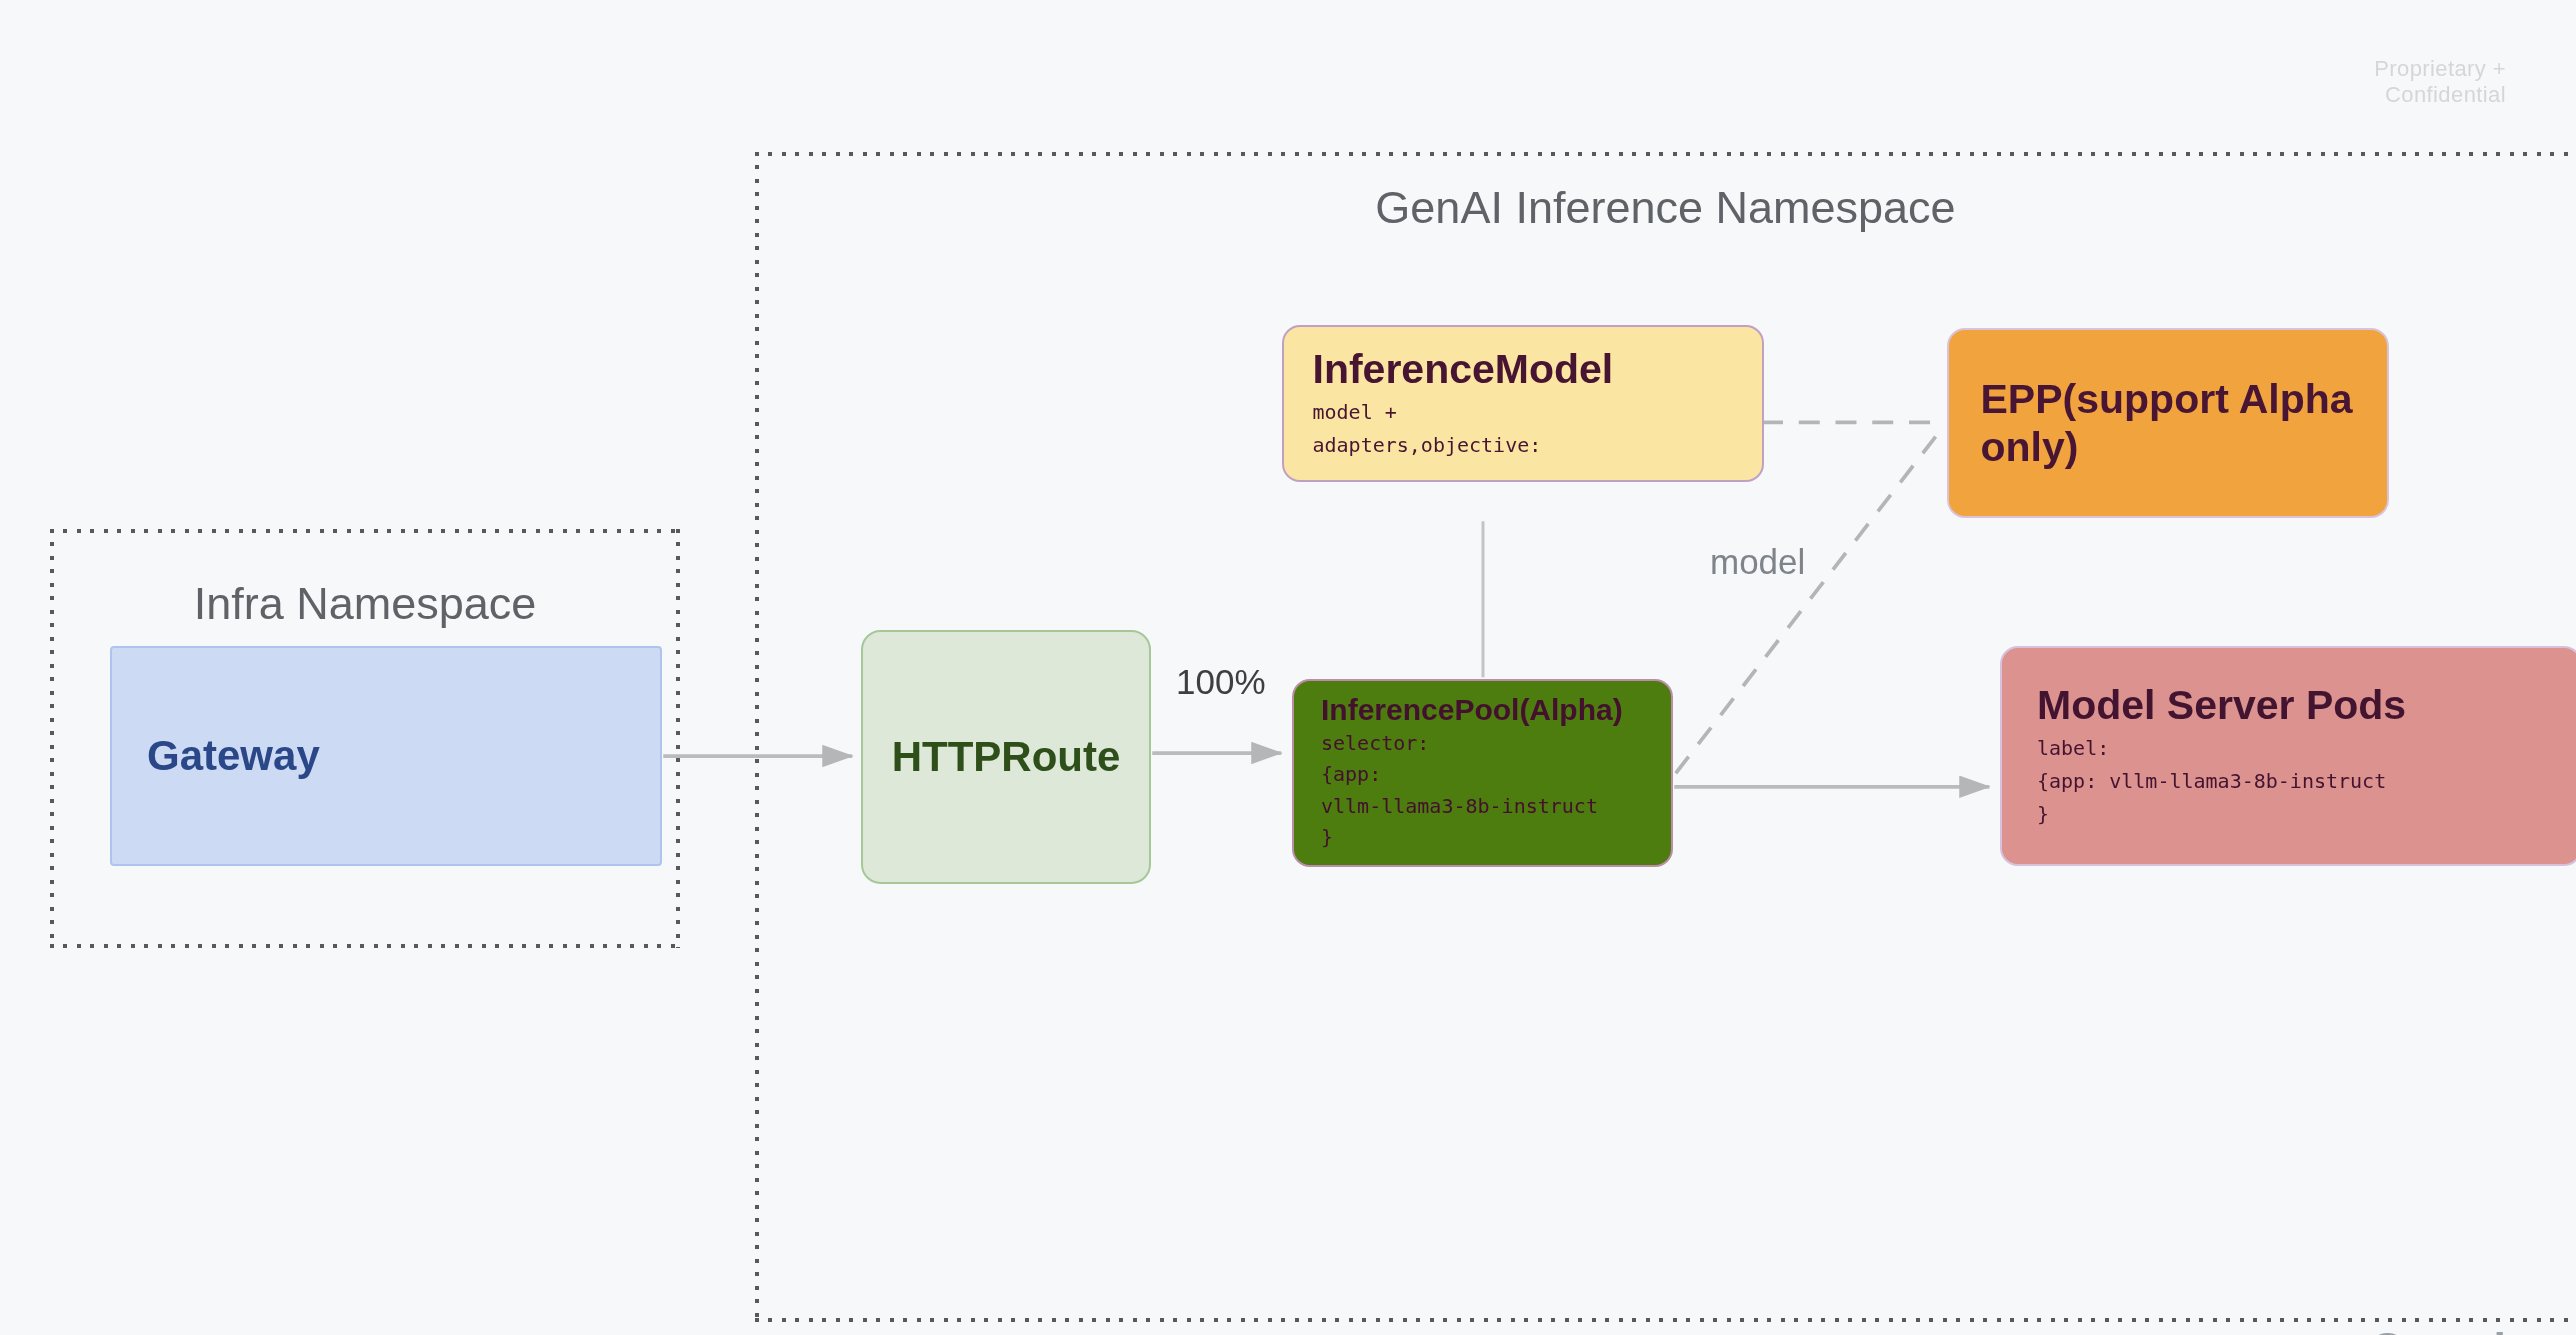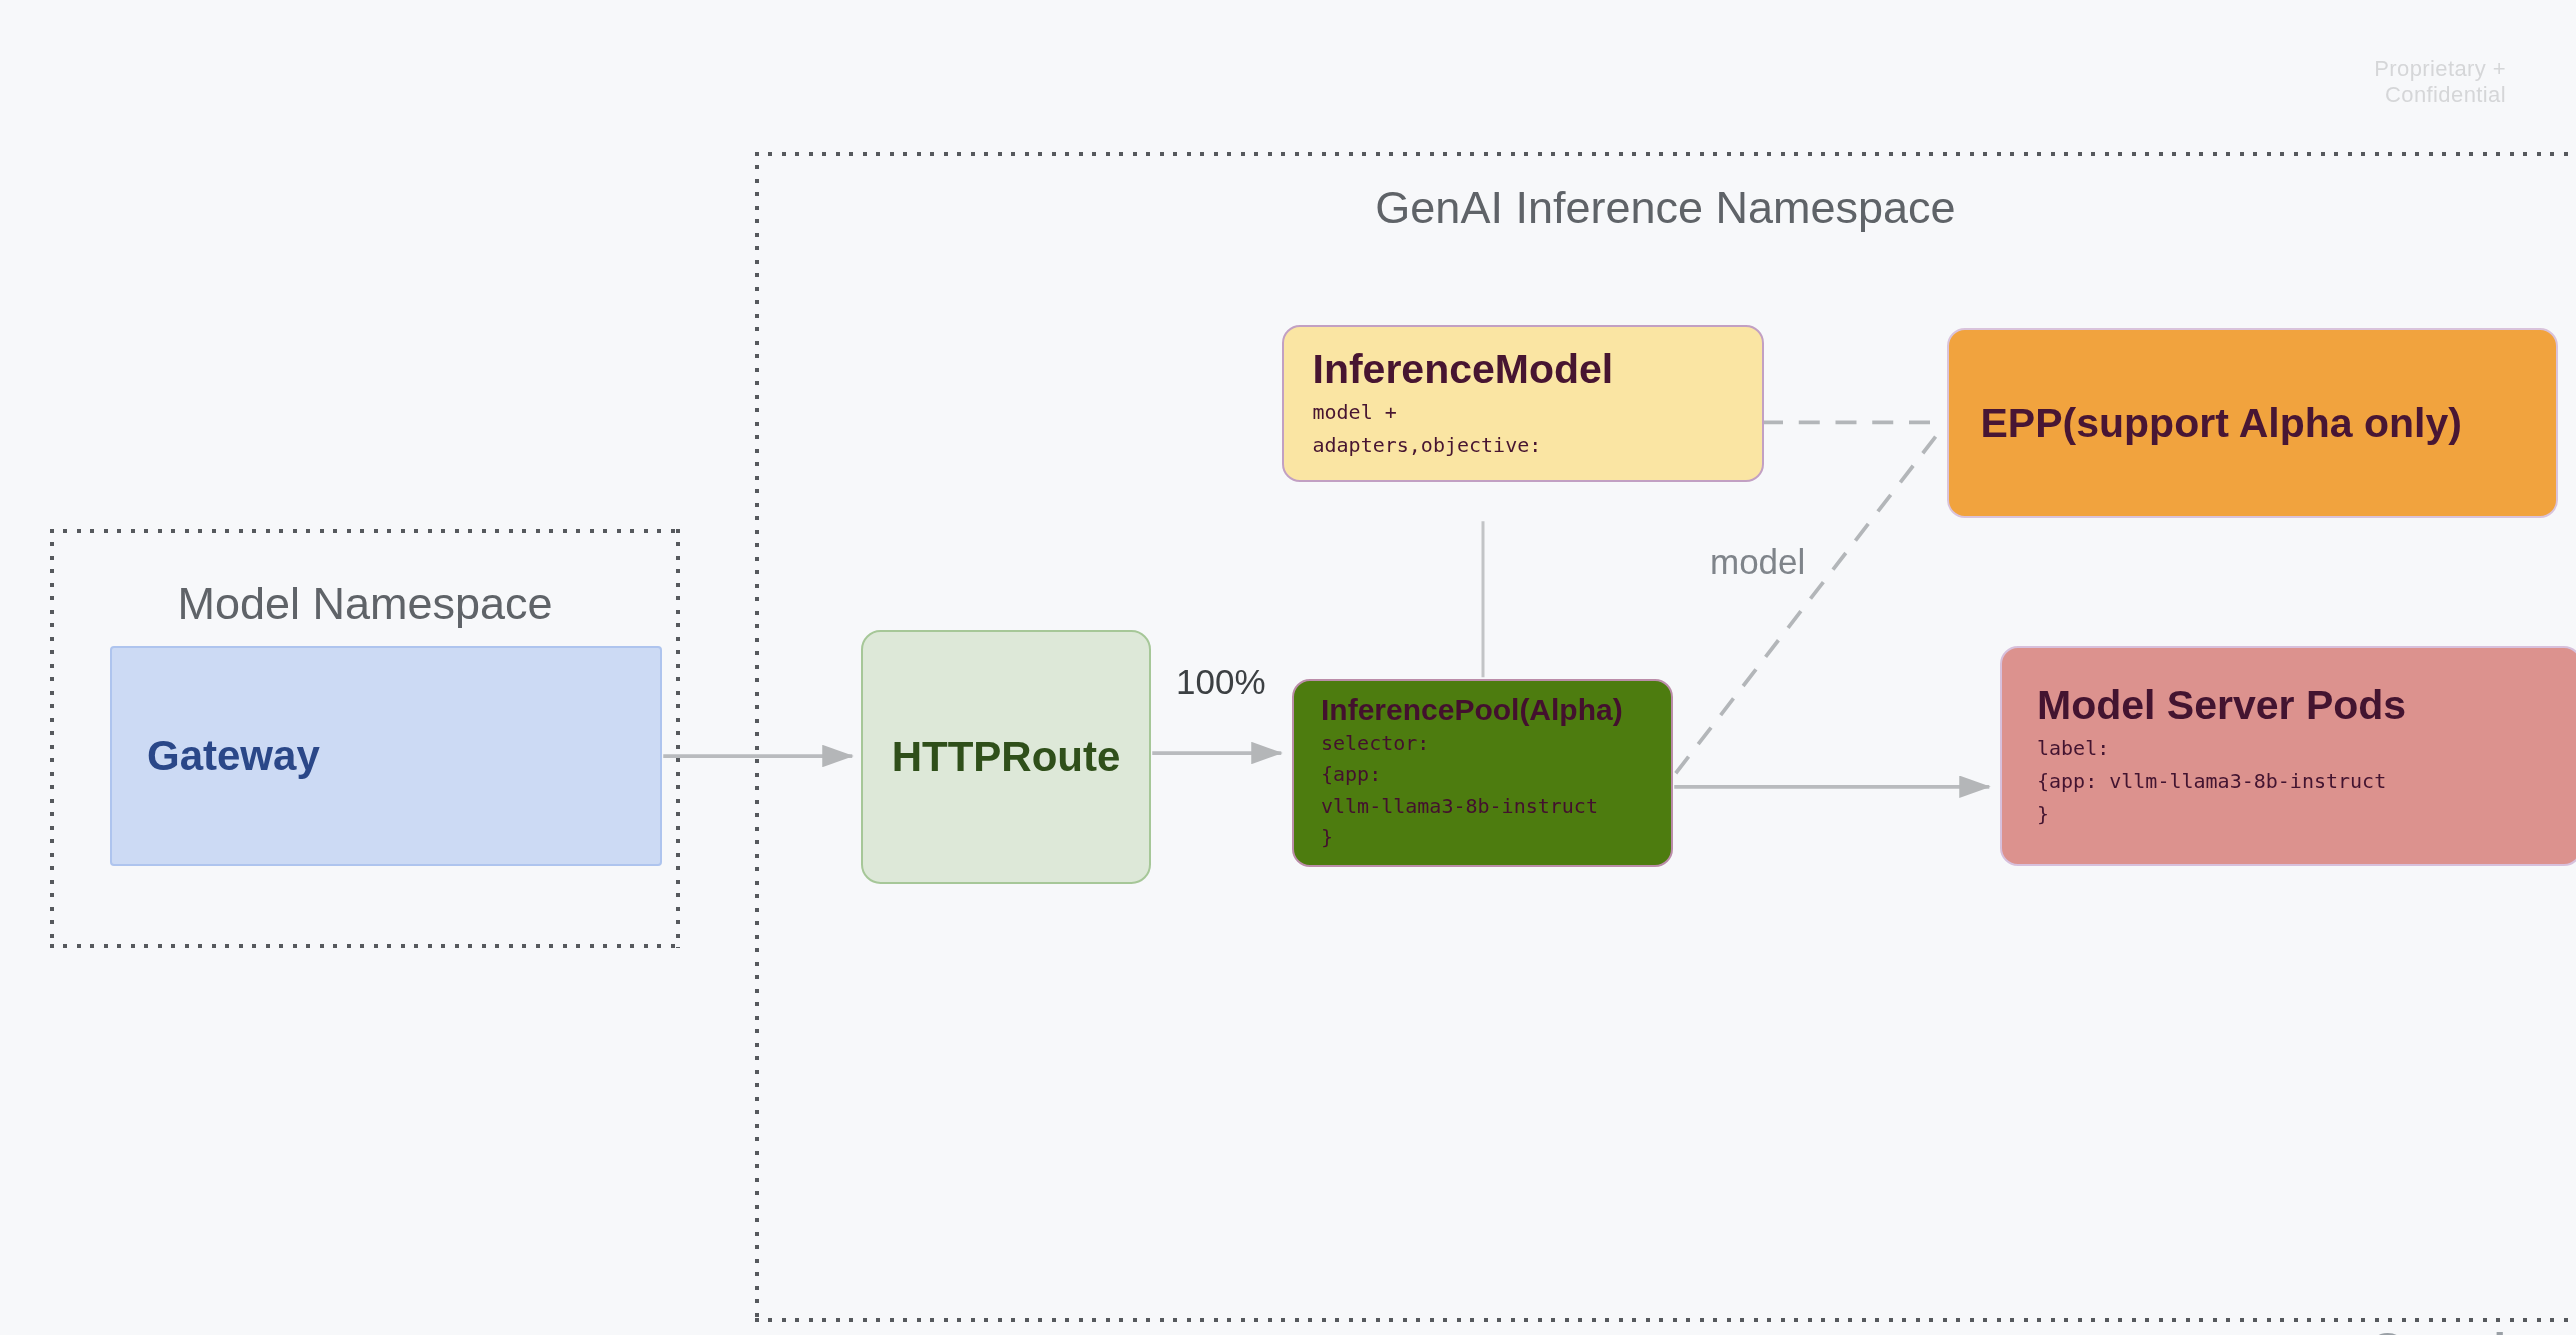--- a/index.html
+++ b/index.html
@@ -41,21 +41,21 @@
 <div class="canvas">
 
   <div class="confidential">Proprietary + Confidential</div>
 
   <div>
     <div class="h-dots" style="left:50px;top:529px;width:630px;"></div>
     <div class="h-dots" style="left:50px;top:944px;width:630px;"></div>
     <div class="v-dots" style="left:50px;top:529px;height:419px;"></div>
     <div class="v-dots" style="left:676px;top:529px;height:419px;"></div>
   </div>
-  <div class="ns-title" style="left:50px;top:578px;width:630px;">Model Namespace</div>
+  <div class="ns-title" style="left:50px;top:578px;width:630px;">Infra Namespace</div>
 
   <div>
     <div class="h-dots" style="left:755px;top:152px;width:1821px;"></div>
     <div class="h-dots" style="left:755px;top:1318px;width:1821px;"></div>
     <div class="v-dots" style="left:755px;top:152px;height:1169px;"></div>
   </div>
   <div class="ns-title" style="left:755px;top:182px;width:1821px;">GenAI Inference Namespace</div>
 
   <svg class="edges" viewBox="0 0 3434 1780" xmlns="http://www.w3.org/2000/svg">
     <defs>
@@ -78,21 +78,21 @@
   <div class="node" style="left: 861px; top: 630px; width: 290px; height: 254px; border: 2.3px solid rgb(166, 199, 152); border-radius: 19.5px; align-items: center; background: rgb(221, 232, 216); color: rgb(47, 79, 26);">
     <div class="node-title" style="font-size:42px;">HTTPRoute</div>
   </div>
 
   <div class="node" style="left: 1242px; top: 325px; width: 482px; height: 157px; border: 2.3px solid rgb(194, 160, 195); border-radius: 18px; padding-left: 28.5px; background: rgb(250, 229, 163); color: rgb(71, 21, 49); margin-left: 40px;">
     <div class="node-title">InferenceModel</div>
     <div class="node-body">model +
 adapters,objective:</div>
   </div>
 
-  <div class="node" style="left: 1947px; top: 328px; width: 611px; height: 190px; border: 2.3px solid rgb(217, 195, 219); border-radius: 18px; padding-left: 31.5px; background: rgb(241, 163, 62); color: rgb(72, 22, 52);">
+  <div class="node" style="left: 1947px; top: 328px; width: 442px; height: 190px; border: 2.3px solid rgb(217, 195, 219); border-radius: 18px; padding-left: 31.5px; background: rgb(241, 163, 62); color: rgb(72, 22, 52);">
     <div class="node-title">EPP(support Alpha only)</div>
   </div>
 
   <div class="node" style="left: 1292px; top: 679px; width: 381px; height: 188px; border: 2.3px solid rgb(187, 141, 169); border-radius: 18px; padding-left: 27px; background: #4d7c0f; color: rgb(67, 16, 46);">
     <div class="node-title" style="font-size:30px;">InferencePool(Alpha)</div>
     <div class="node-body" style="margin-top:0;line-height:1.58;">selector:
 {app:
 vllm-llama3-8b-instruct
 }</div>
   </div>

